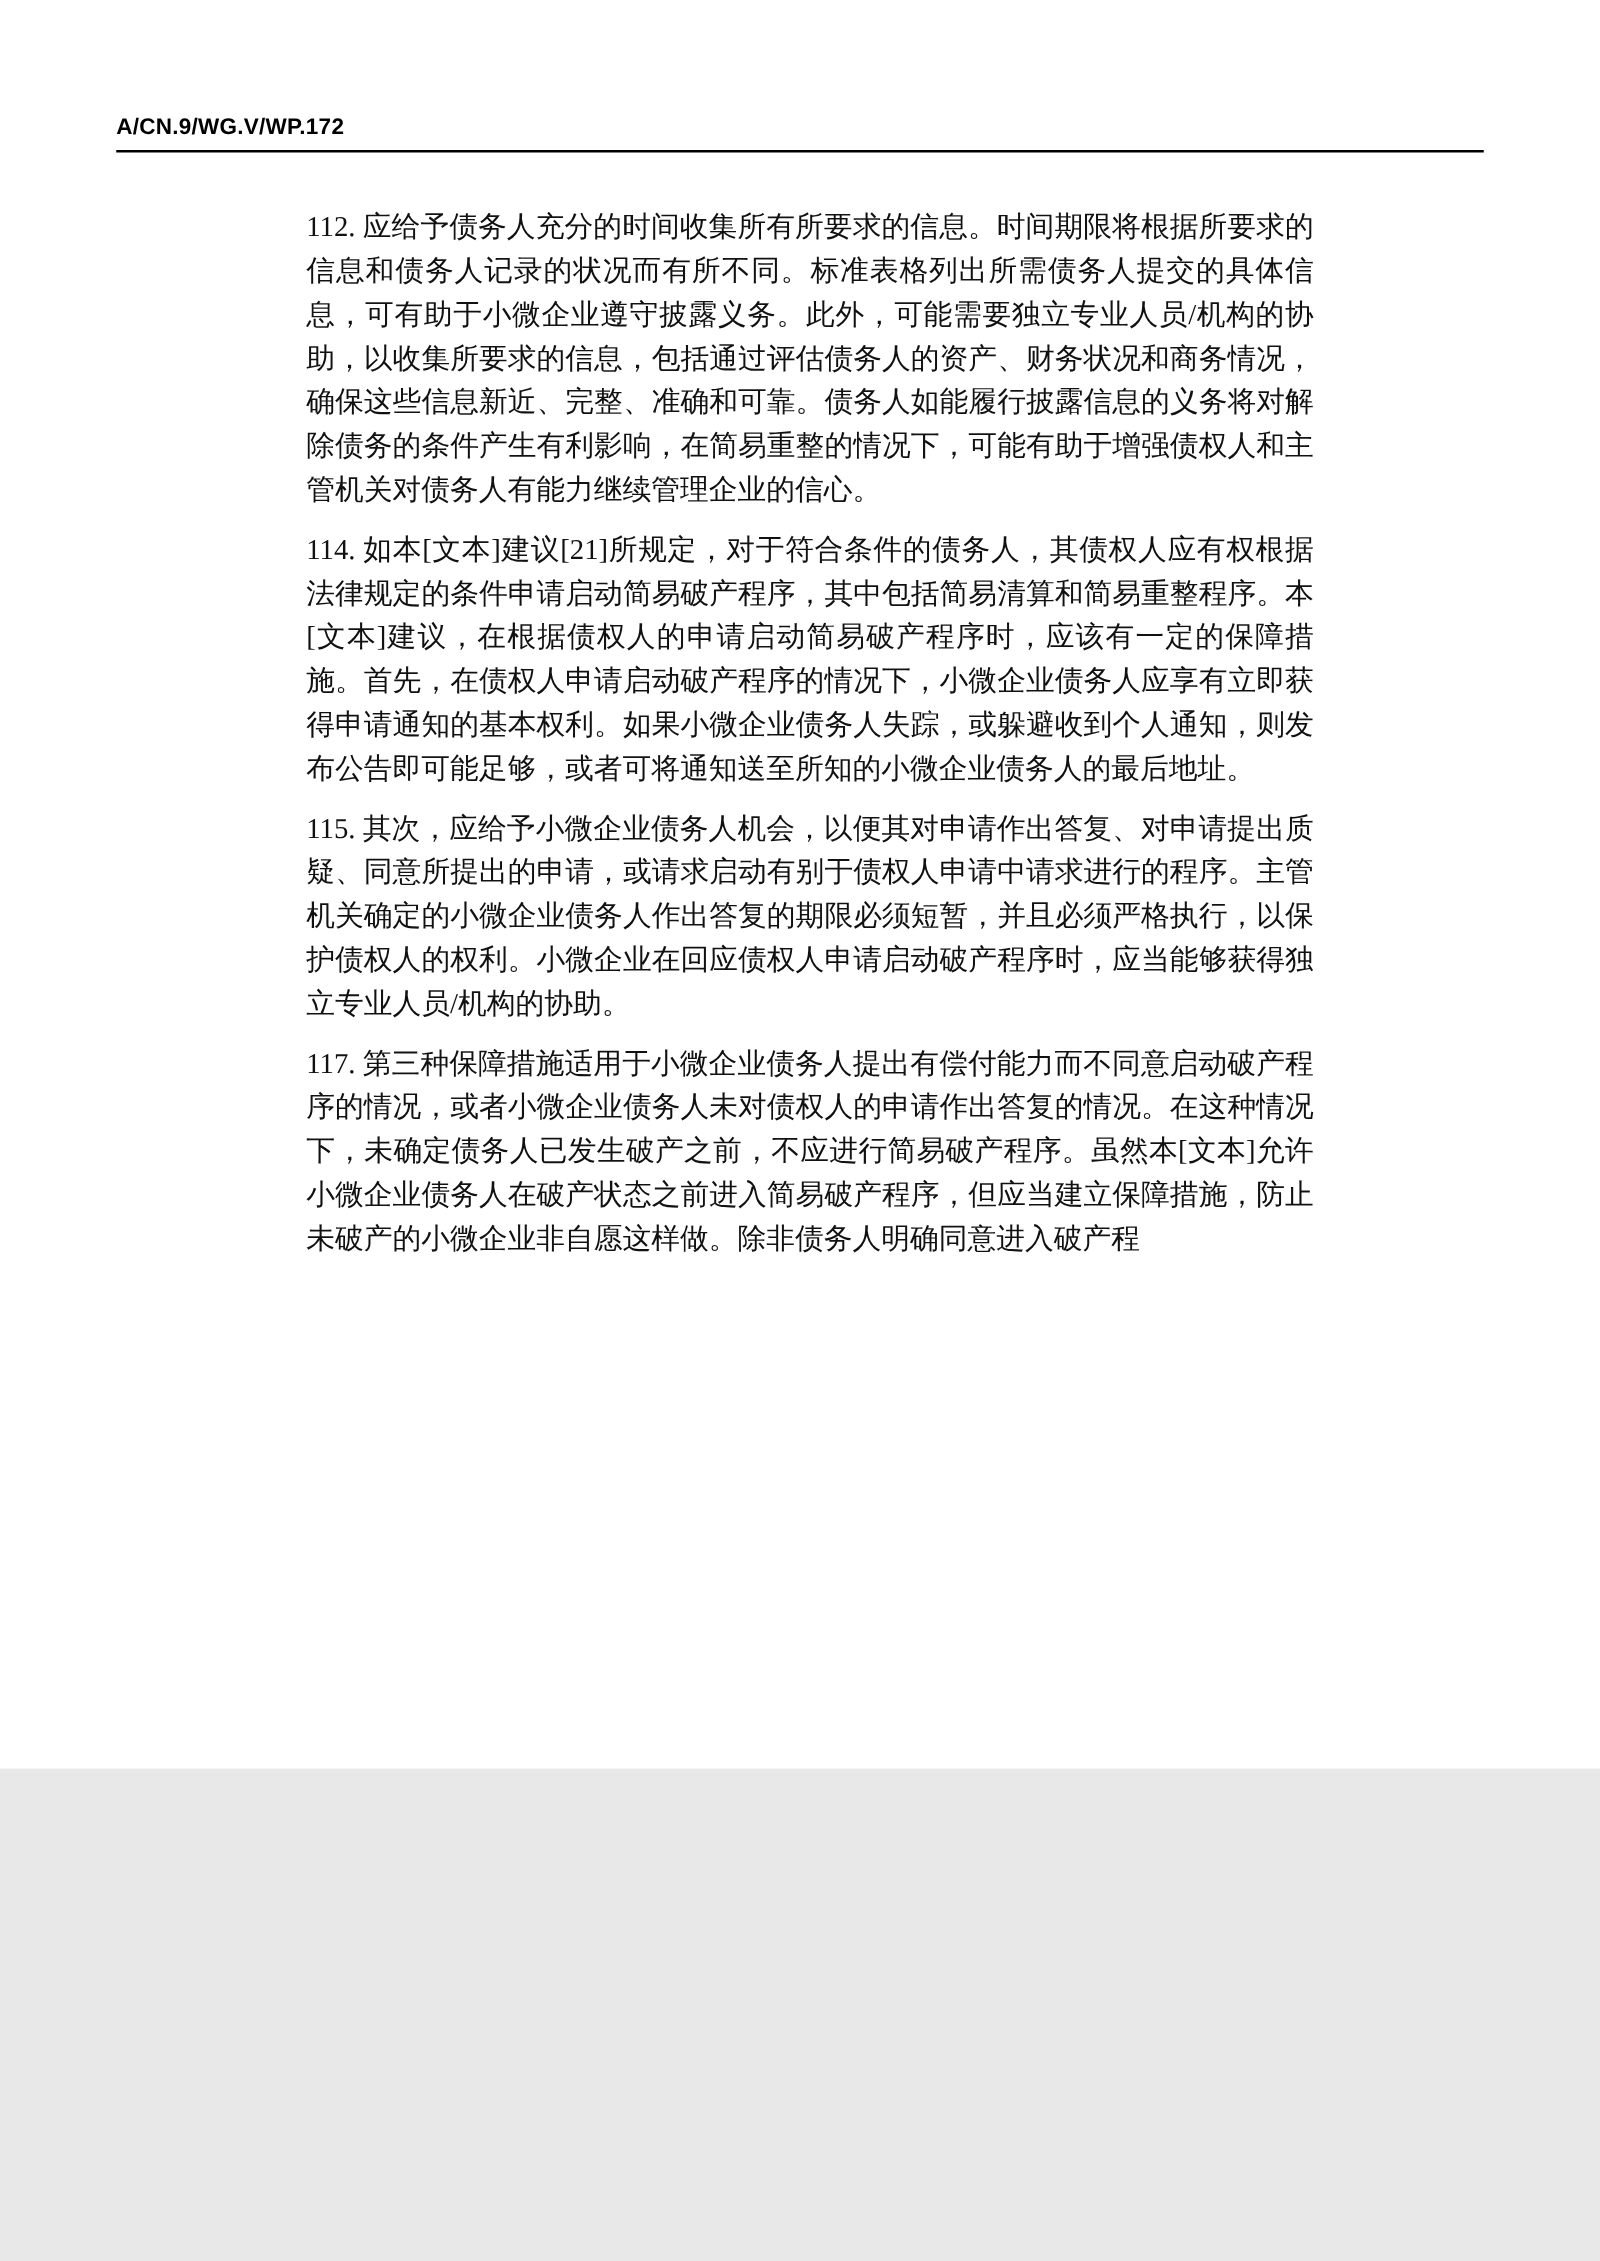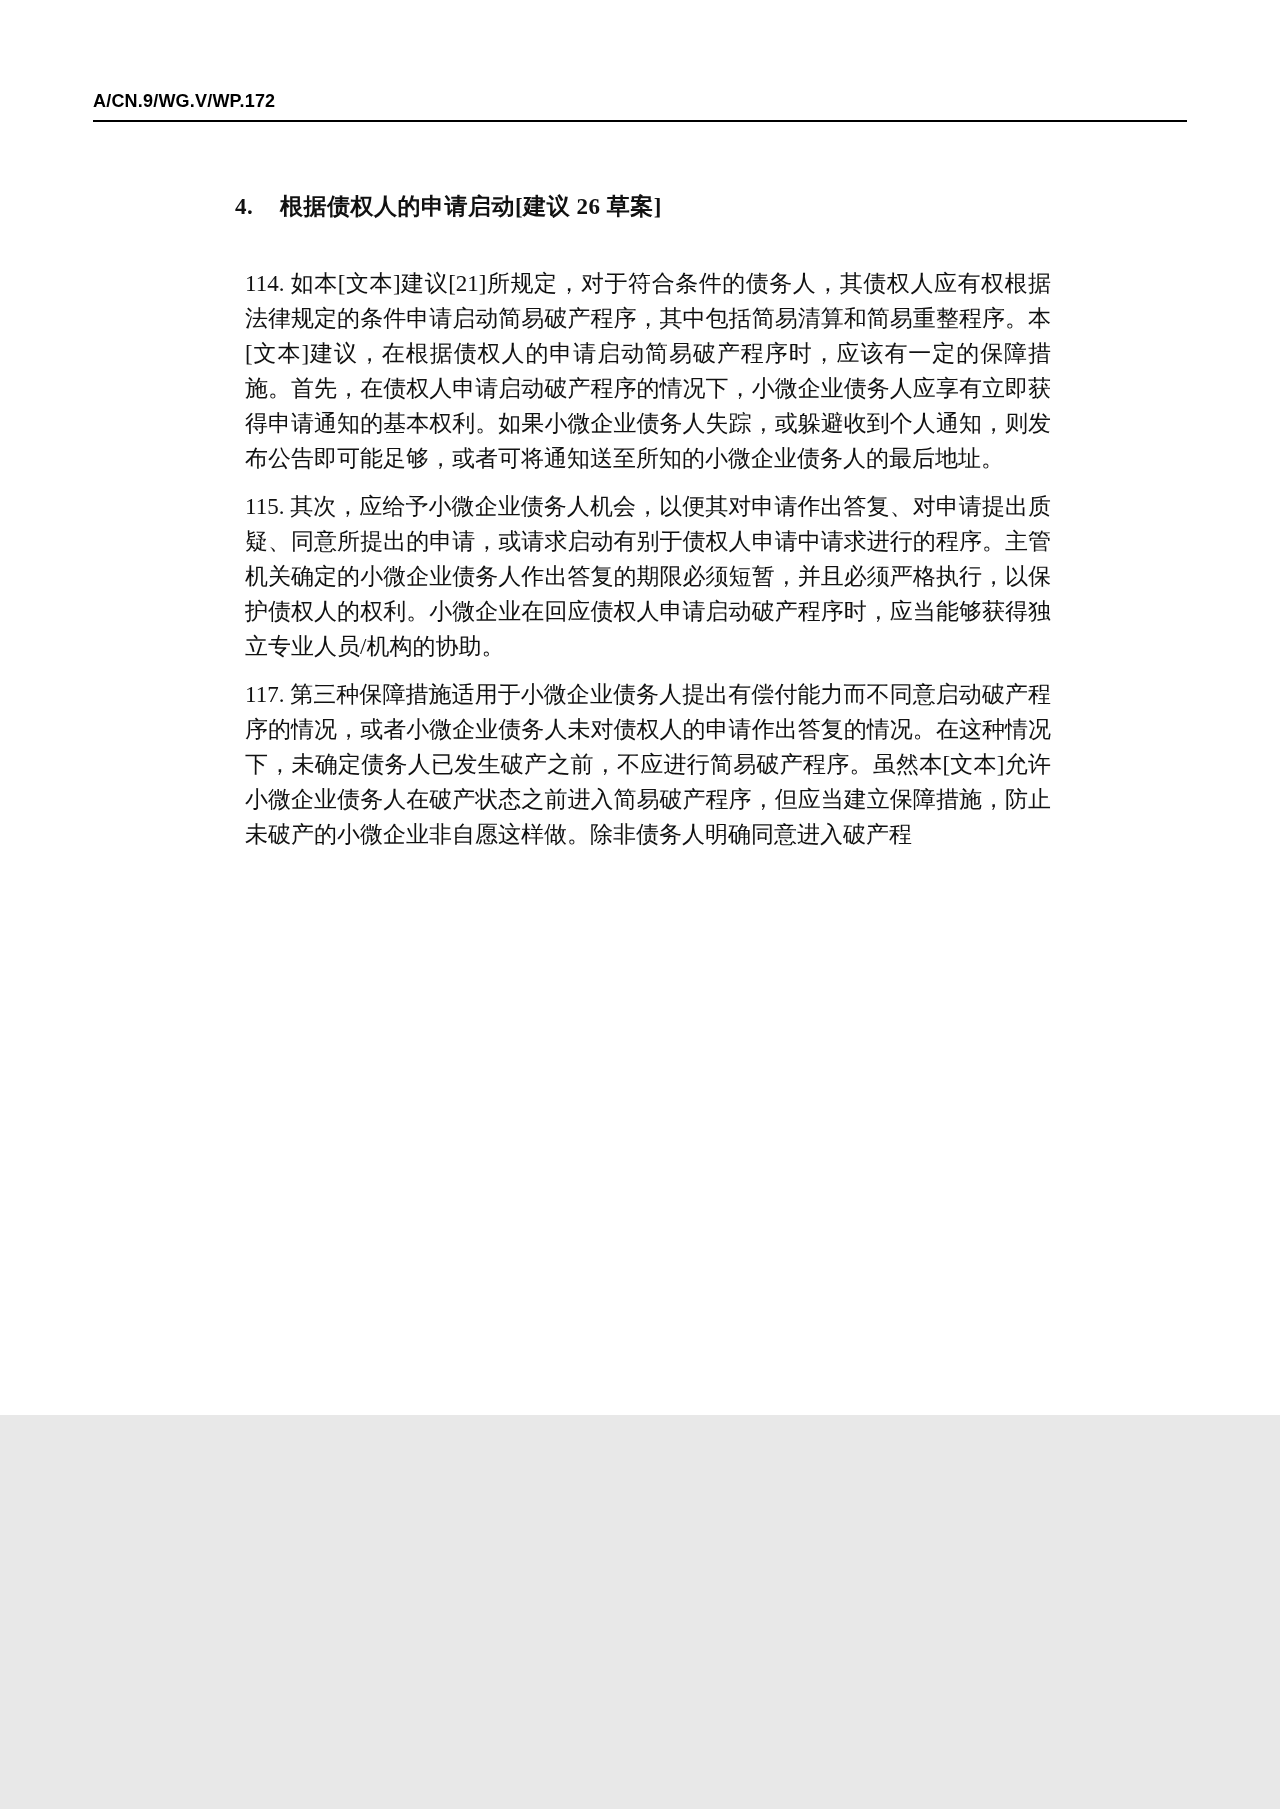--- a/index.html
+++ b/index.html
@@ -79,26 +79,24 @@
 <body>
 
 <div class="page">
 
   <div class="doc-symbol">A/CN.9/WG.V/WP.172</div>
 
   <div class="header-rule"></div>
 
   <div class="body-col">
 
+    <p class="body-para">112. 应给予债务人充分的时间收集所有所要求的信息。时间期限将根据所要求的信息和债务人记录的状况而有所不同。标准表格列出所需债务人提交的具体信息，可有助于小微企业遵守披露义务。此外，可能需要独立专业人员/机构的协助，以收集所要求的信息，包括通过评估债务人的资产、财务状况和商务情况，确保这些信息新近、完整、准确和可靠。债务人如能履行披露信息的义务将对解除债务的条件产生有利影响，在简易重整的情况下，可能有助于增强债权人和主管机关对债务人有能力继续管理企业的信心。</p>
 
 
 
-    <div class="section-heading">
-      <span class="sec-num">4.</span><span class="sec-title">根据债权人的申请启动[建议 26 草案]</span>
-    </div>
 
     <p class="body-para">114. 如本[文本]建议[21]所规定，对于符合条件的债务人，其债权人应有权根据法律规定的条件申请启动简易破产程序，其中包括简易清算和简易重整程序。本[文本]建议，在根据债权人的申请启动简易破产程序时，应该有一定的保障措施。首先，在债权人申请启动破产程序的情况下，小微企业债务人应享有立即获得申请通知的基本权利。如果小微企业债务人失踪，或躲避收到个人通知，则发布公告即可能足够，或者可将通知送至所知的小微企业债务人的最后地址。</p>
 
     <p class="body-para">115. 其次，应给予小微企业债务人机会，以便其对申请作出答复、对申请提出质疑、同意所提出的申请，或请求启动有别于债权人申请中请求进行的程序。主管机关确定的小微企业债务人作出答复的期限必须短暂，并且必须严格执行，以保护债权人的权利。小微企业在回应债权人申请启动破产程序时，应当能够获得独立专业人员/机构的协助。</p>
 
 
     <p class="body-para">117. 第三种保障措施适用于小微企业债务人提出有偿付能力而不同意启动破产程序的情况，或者小微企业债务人未对债权人的申请作出答复的情况。在这种情况下，未确定债务人已发生破产之前，不应进行简易破产程序。虽然本[文本]允许小微企业债务人在破产状态之前进入简易破产程序，但应当建立保障措施，防止未破产的小微企业非自愿这样做。除非债务人明确同意进入破产程</p>
 
   </div>
 

